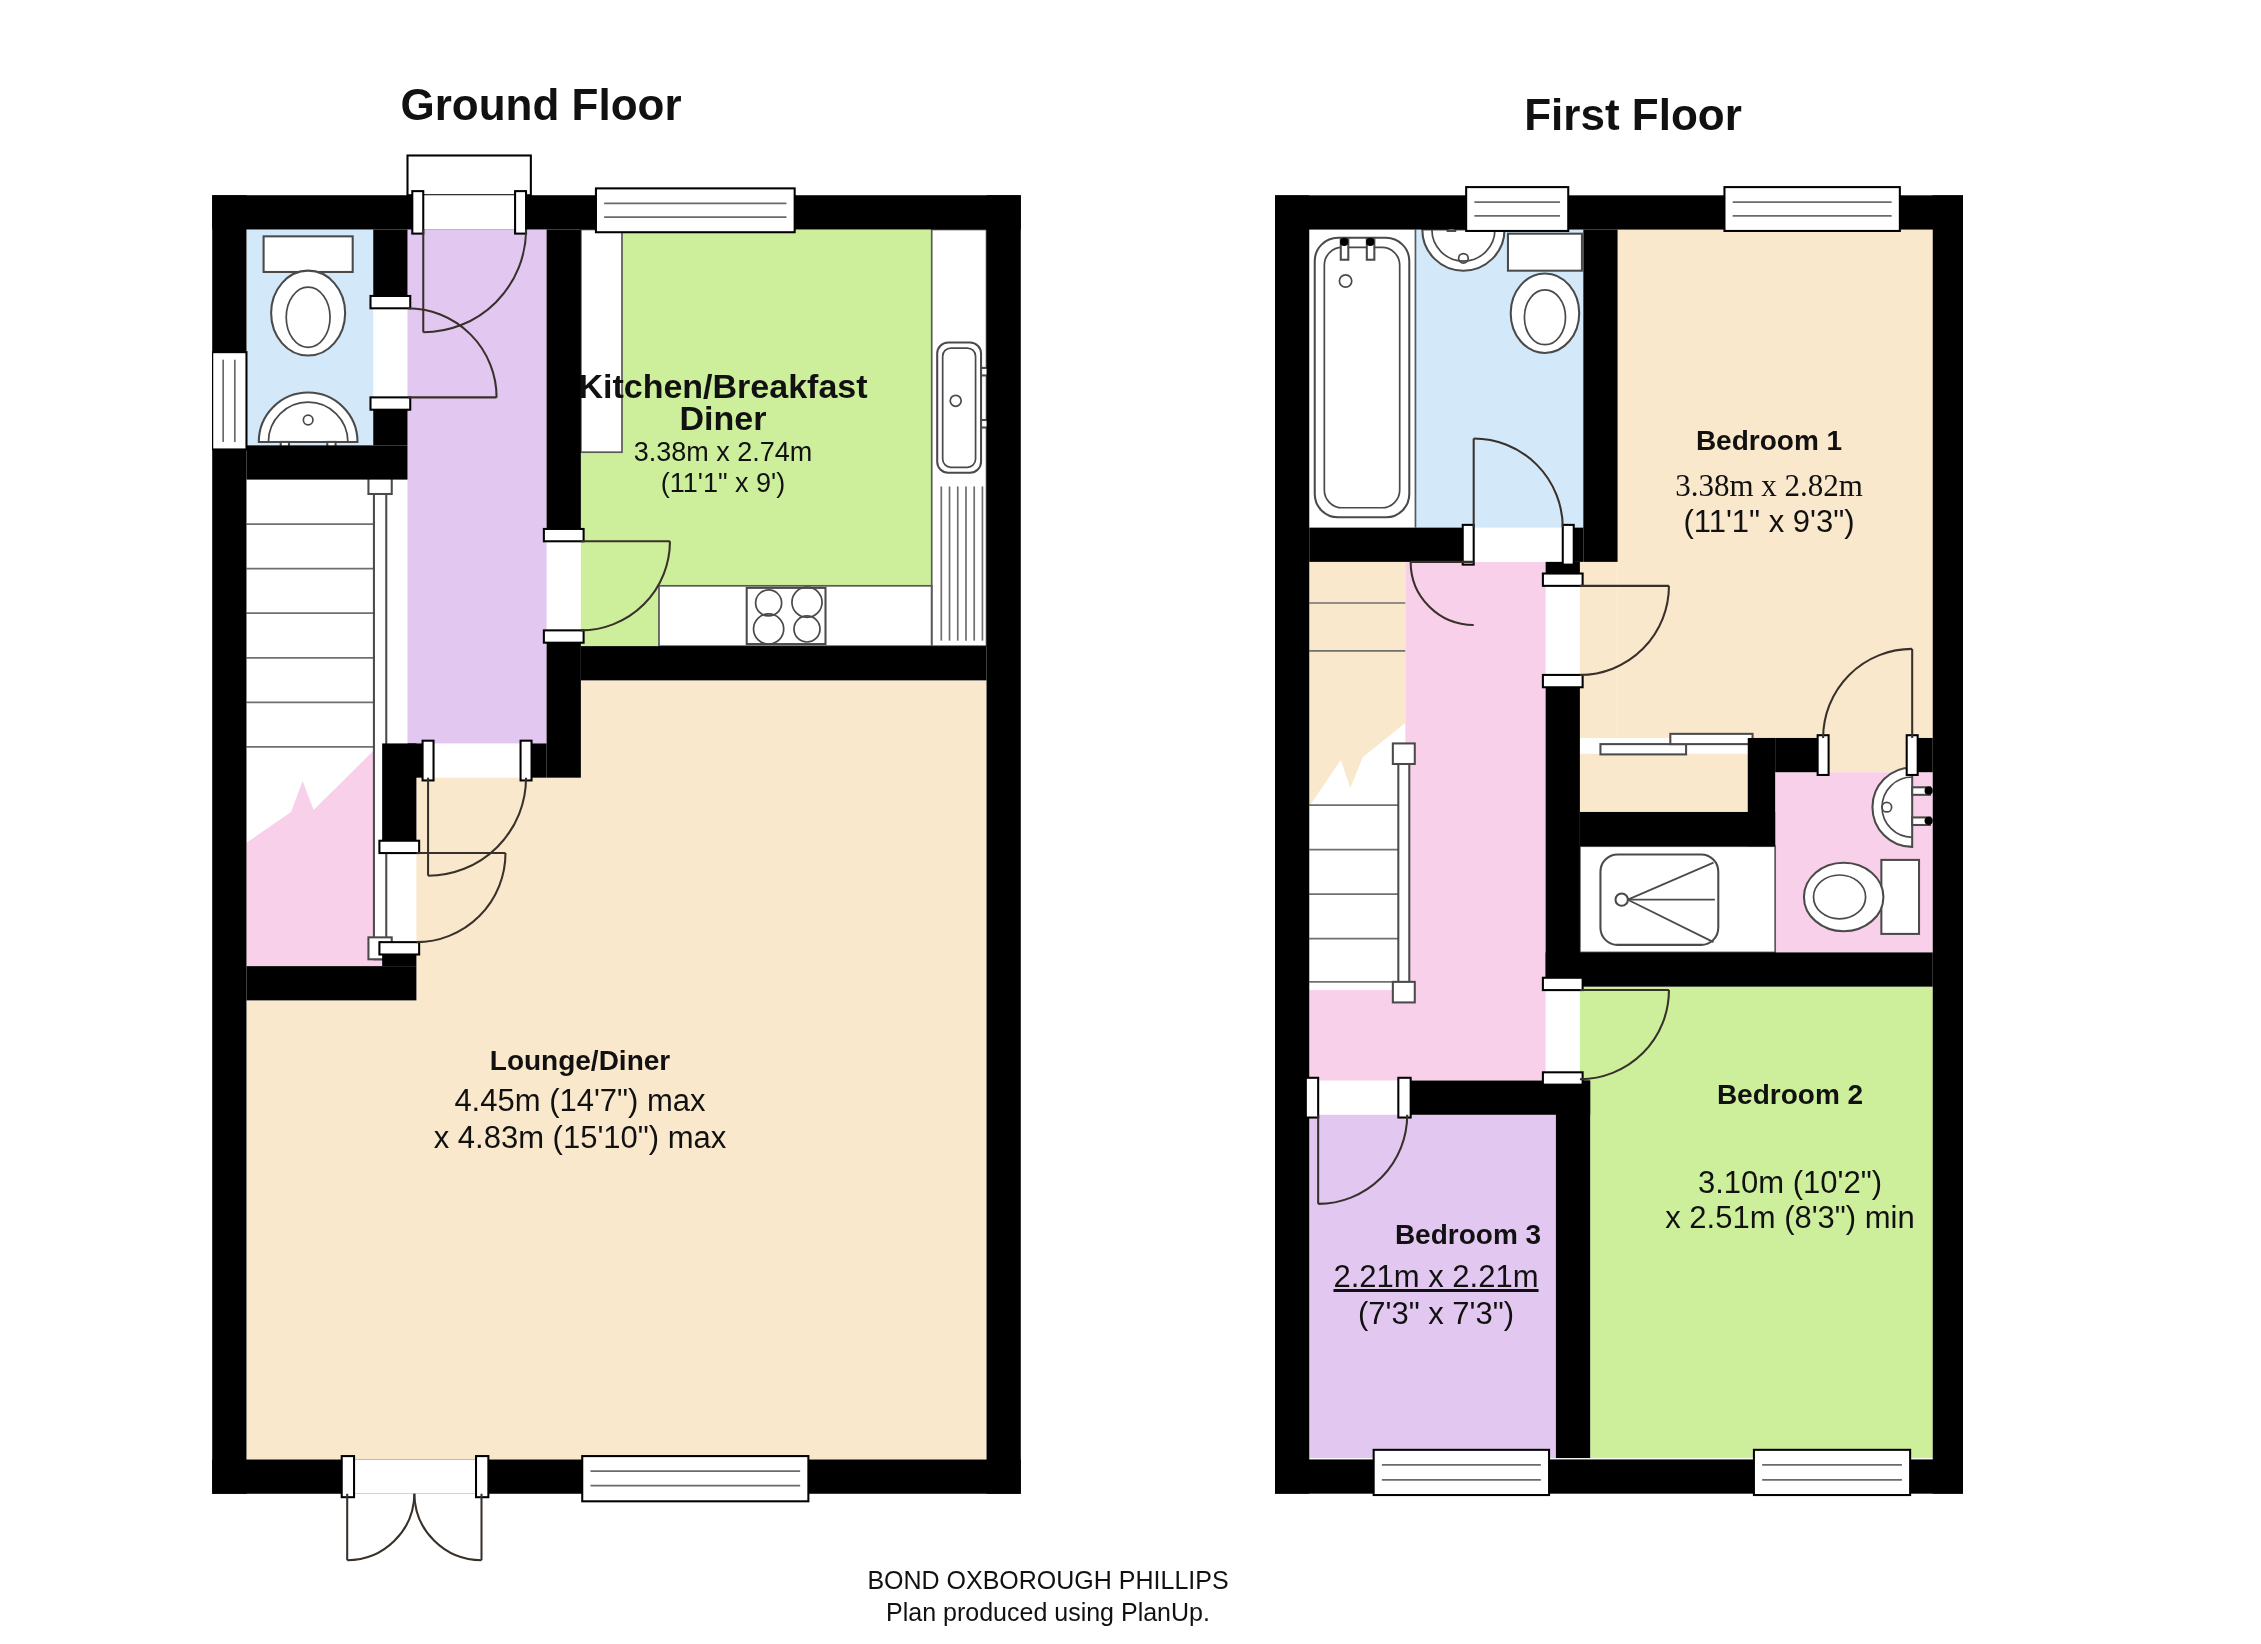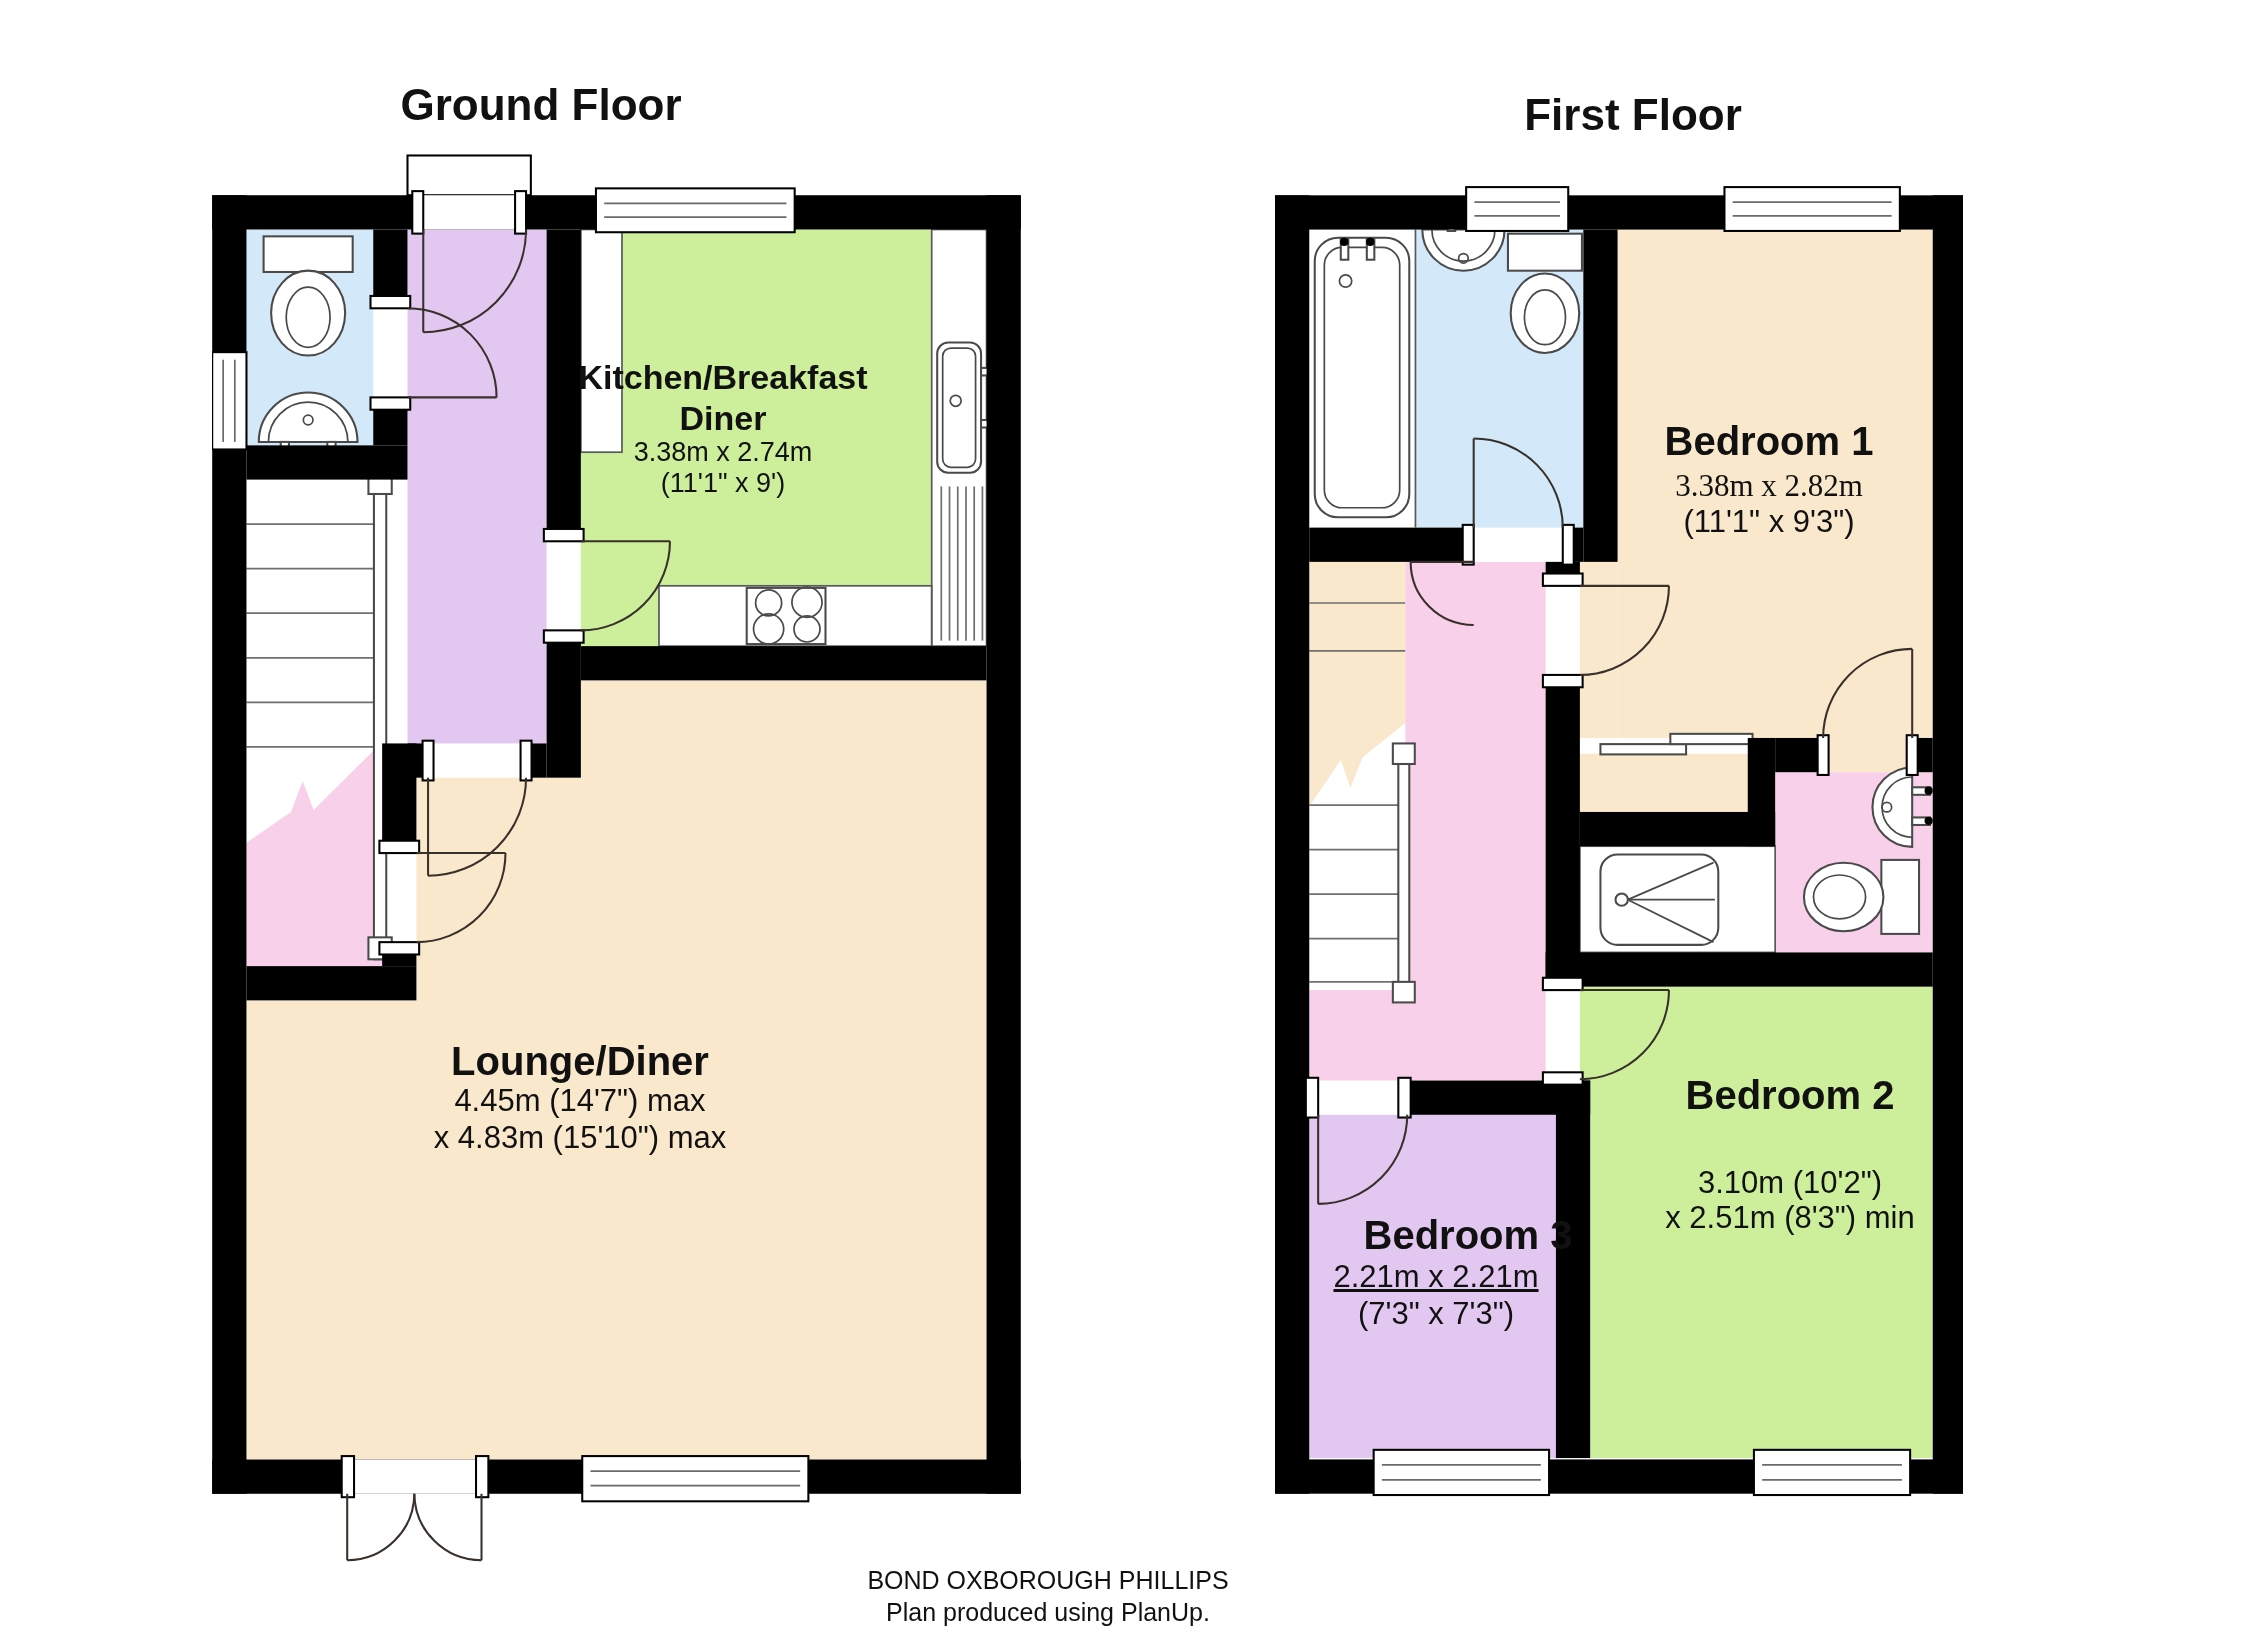--- a/index.html
+++ b/index.html
@@ -1,21 +1,21 @@
 <!DOCTYPE html>
 <html style="font-size:11px"><head>
 <meta charset="utf-8">
 <style>
   html,body{margin:0;padding:0;background:#ffffff;}
   #canvas{position:relative;width:1963px;height:1645px;background:#ffffff;overflow:hidden;
           font-family:"Liberation Sans","DejaVu Sans",sans-serif;color:#111;}
   .floor-svg{position:absolute;}
   .lbl{position:absolute;transform:translate(-50%,-50%);white-space:nowrap;color:#111;text-align:center;}
   .title{font-size:44px;font-weight:bold;}
-  .room-name{font-size:40px;font-weight:bold;}
+  .room-name{font-size:28px;font-weight:bold;}
   .room-name-k{font-size:34px;font-weight:bold;}
   .dims{font-size:31px;}
   .dims-k{font-size:27px;}
   .footer{font-size:25px;}
   .wall{fill:#000000;}
   .jamb{fill:#ffffff;stroke:#000000;stroke-width:3;}
   .win{fill:#ffffff;stroke:#000000;stroke-width:3;}
   .wline{stroke:#6a6a6a;stroke-width:2.5;fill:none;}
   .arc{fill:none;stroke:#38302a;stroke-width:3;}
   .fx{fill:#ffffff;stroke:#4a4a4a;stroke-width:3;}
@@ -342,21 +342,21 @@
       <rect x="45" y="1408" width="18" height="58" class="jamb"></rect>
       <rect x="180" y="1408" width="18" height="58" class="jamb"></rect>
       <line x1="63" y1="1462" x2="63" y2="1592" class="arc"></line>
       <path d="M63,1592 A130,130 0 0 0 193,1462" class="arc"></path>
     </g>
   </svg>
 
   <div class="lbl title" style="left:541px;top:105px;">Ground Floor</div>
   <div class="lbl title" style="left:1633px;top:115px;">First Floor</div>
 
-  <div class="lbl room-name-k" style="left:723px;top:377px;">Kitchen/Breakfast</div>
+  <div class="lbl room-name-k" style="left:723px;top:386px;">Kitchen/Breakfast</div>
   <div class="lbl room-name-k" style="left:723px;top:418px;">Diner</div>
   <div class="lbl dims-k" style="left:723px;top:452px;">3.38m x 2.74m</div>
   <div class="lbl dims-k" style="left:723px;top:483px;">(11'1" x 9')</div>
 
   <div class="lbl room-name" style="left:580px;top:1061px;">Lounge/Diner</div>
   <div class="lbl dims" style="left:580px;top:1101px;">4.45m (14'7") max</div>
   <div class="lbl dims" style="left:580px;top:1138px;">x 4.83m (15'10") max</div>
 
   <div class="lbl room-name" style="left:1769px;top:441px;">Bedroom 1</div>
   <div class="lbl dims" style="left:1769px;top:486px;font-family:Liberation Serif, serif;">3.38m x 2.82m</div>

